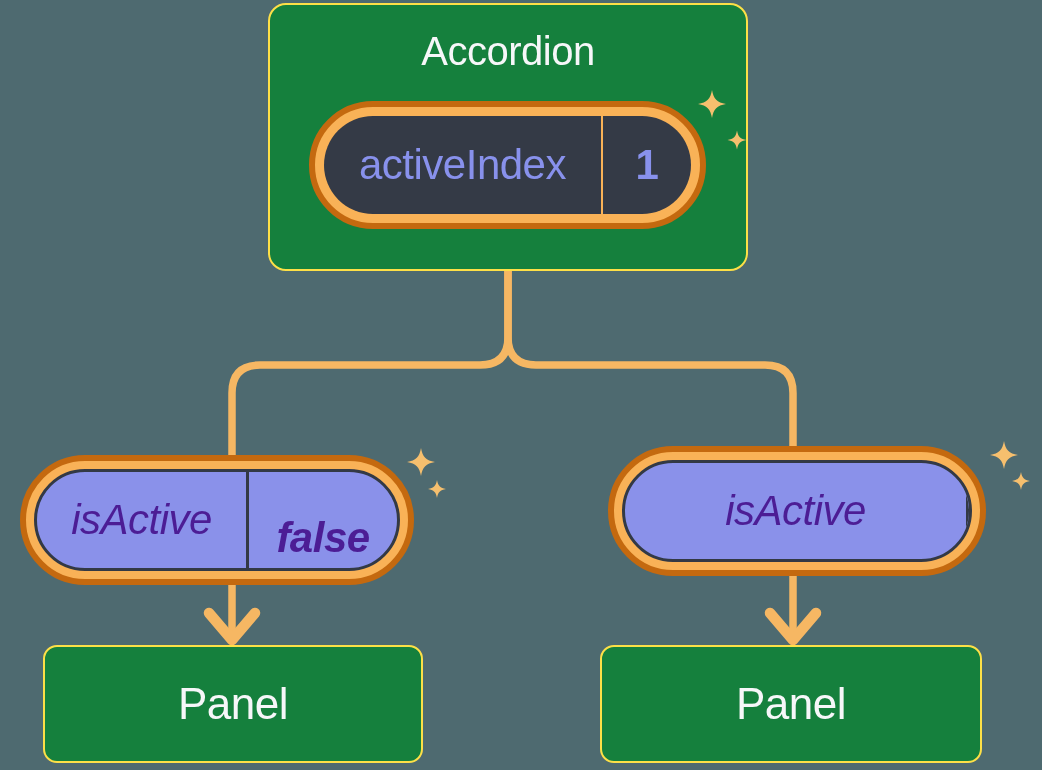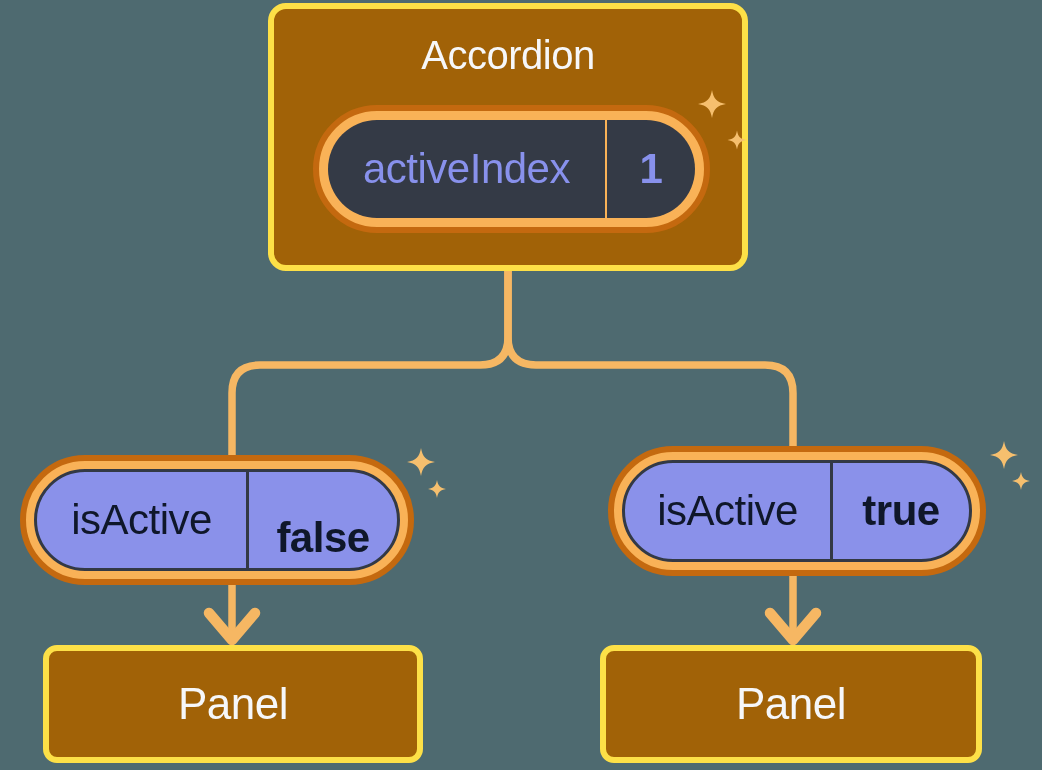--- a/index.html
+++ b/index.html
@@ -9,22 +9,22 @@
     height: 770px;
     background: #4E6A70;
     overflow: hidden;
     font-family: "Liberation Sans", "DejaVu Sans", sans-serif;
   }
   svg.layer { position: absolute; left: 0; top: 0; pointer-events: none; }
 
   
   .node-box {
     position: absolute;
-    background: #a16207;
-    border: 6px solid #fde047;
+    background: #15803d;
+    border: 2px solid #fde047;
     border-radius: 18px;
     box-sizing: border-box;
   }
   .accordion-box { left: 268px; top: 3px; width: 480px; height: 268px; }
   .node-title {
     position: absolute; left: 0; right: 0; top: 24px;
     text-align: center;
     font-size: 40px; font-weight: 500; color: #F6F7F9;
     letter-spacing: -0.5px;
   }
@@ -55,21 +55,21 @@
   .state-pill { left: 39px; top: 96px; width: 397px; height: 128px; }
   .state-pill .pill-inner { background: #343A46; }
   .state-pill .pill-label, .state-pill .pill-value { color: #8891EC; text-align: center; }
   .state-pill .pill-label { flex: 1; }
   .state-pill .pill-divider { width: 2px; background: #F9B257; }
   .state-pill .pill-value { width: 88px; }
 
   
   .prop-pill { padding: 8px; }
   .prop-pill .pill-inner { background: #8A91EA; border: 3px solid #333945; }
-  .prop-pill .pill-label, .prop-pill .pill-value { color: #0f172a; }
+  .prop-pill .pill-label, .prop-pill .pill-value { color: #4c1d95; font-style: italic; }
   .prop-pill .pill-label { flex: 1; }
   .prop-pill .pill-divider { width: 3px; background: #333945; }
   .prop-pill-left  { left: 20px;  top: 455px; width: 394px; height: 130px; }
   .prop-pill-left  .pill-value { width: 148px; margin-top: 36px; }
   .prop-pill-right { left: 608px; top: 446px; width: 378px; height: 130px; }
   .prop-pill-right .pill-value { width: 136px; }
 
   
   .panel-box {
     border-radius: 14px;
@@ -111,21 +111,20 @@
       <span class="pill-label">isActive</span>
       <span class="pill-divider"></span>
       <span class="pill-value">false</span>
     </div>
   </div>
 
   <div class="pill prop-pill prop-pill-right">
     <div class="pill-inner">
       <span class="pill-label">isActive</span>
       <span class="pill-divider"></span>
-      <span class="pill-value">true</span>
     </div>
   </div>
 
   <div class="node-box panel-box panel-box-left">
     <span>Panel</span>
   </div>
   <div class="node-box panel-box panel-box-right">
     <span>Panel</span>
   </div>
 

